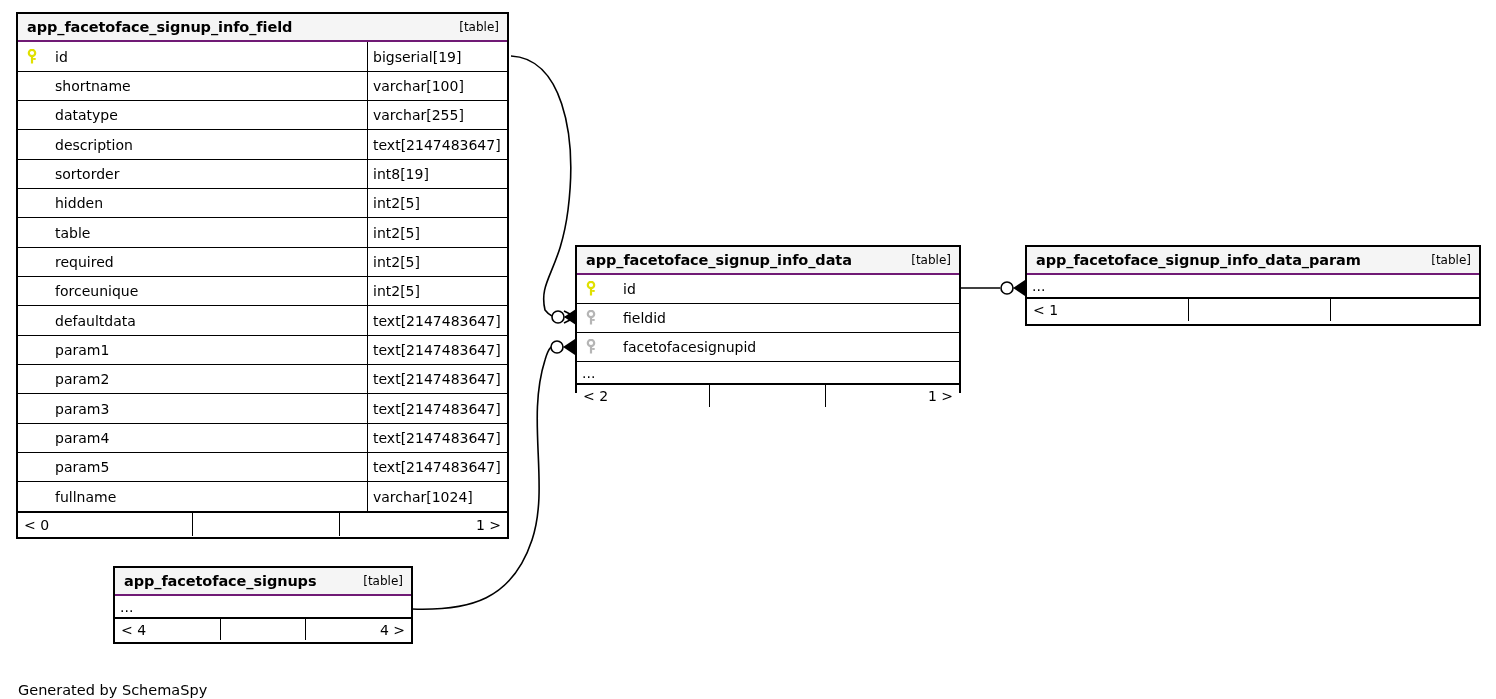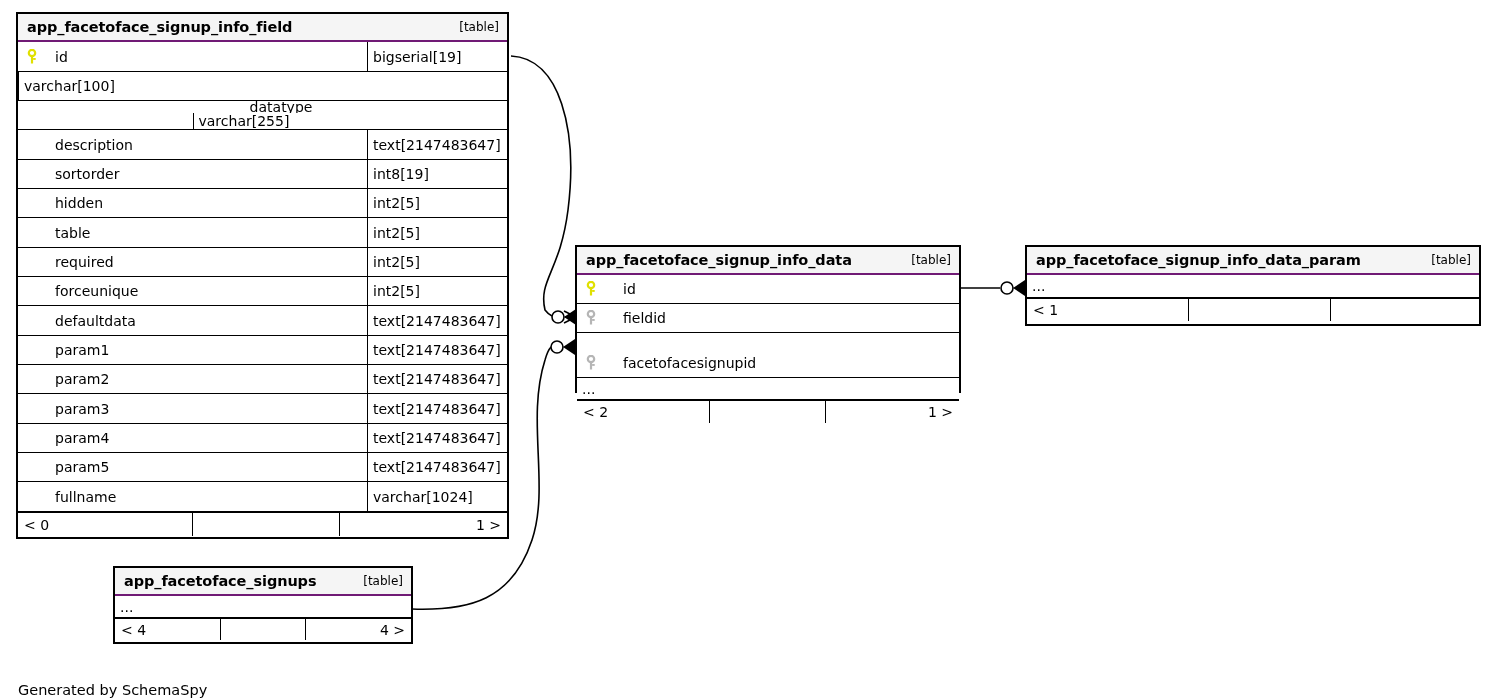--- a/index.html
+++ b/index.html
@@ -175,24 +175,28 @@
               <rect x="3.9" y="6" width="2.2" height="8.5" fill="#e0e000"></rect>
               <rect x="6.1" y="9" width="2.6" height="1.9" fill="#e0e000"></rect>
             </svg>
         </span>
         <span class="colname">id</span>
       </div>
       <div class="row-type" style="width:140px;">bigserial[19]</div>
     </div>
 
     <div class="row" style="height:29px;">
+      <div class="row-name">
+        <span class="keyslot"></span>
+        <span class="colname">shortname</span>
+      </div>
       <div class="row-type" style="width:140px;">varchar[100]</div>
     </div>
 
-    <div class="row" style="height:29px;flex-direction:column;">
+    <div class="row" style="height:29px;">
       <div class="row-name">
         <span class="keyslot"></span>
         <span class="colname">datatype</span>
       </div>
       <div class="row-type" style="width:140px;">varchar[255]</div>
     </div>
 
     <div class="row" style="height:30px;">
       <div class="row-name">
         <span class="keyslot"></span>
@@ -329,21 +333,21 @@
           <svg class="key-icon" width="12" height="16" viewBox="0 0 12 16">
               <circle cx="5" cy="4" r="3.2" fill="none" stroke="#b5b5b5" stroke-width="2.2"></circle>
               <rect x="3.9" y="6" width="2.2" height="8.5" fill="#b5b5b5"></rect>
               <rect x="6.1" y="9" width="2.6" height="1.9" fill="#b5b5b5"></rect>
             </svg>
         </span>
         <span class="colname" style="padding-left:12px;">fieldid</span>
       </div>
     </div>
 
-    <div class="row" style="height:29px;margin-top:16px;">
+    <div class="row" style="height:29px;">
       <div class="row-name">
         <span class="keyslot">
           <svg class="key-icon" width="12" height="16" viewBox="0 0 12 16">
               <circle cx="5" cy="4" r="3.2" fill="none" stroke="#b5b5b5" stroke-width="2.2"></circle>
               <rect x="3.9" y="6" width="2.2" height="8.5" fill="#b5b5b5"></rect>
               <rect x="6.1" y="9" width="2.6" height="1.9" fill="#b5b5b5"></rect>
             </svg>
         </span>
         <span class="colname" style="padding-left:12px;">facetofacesignupid</span>
       </div>

